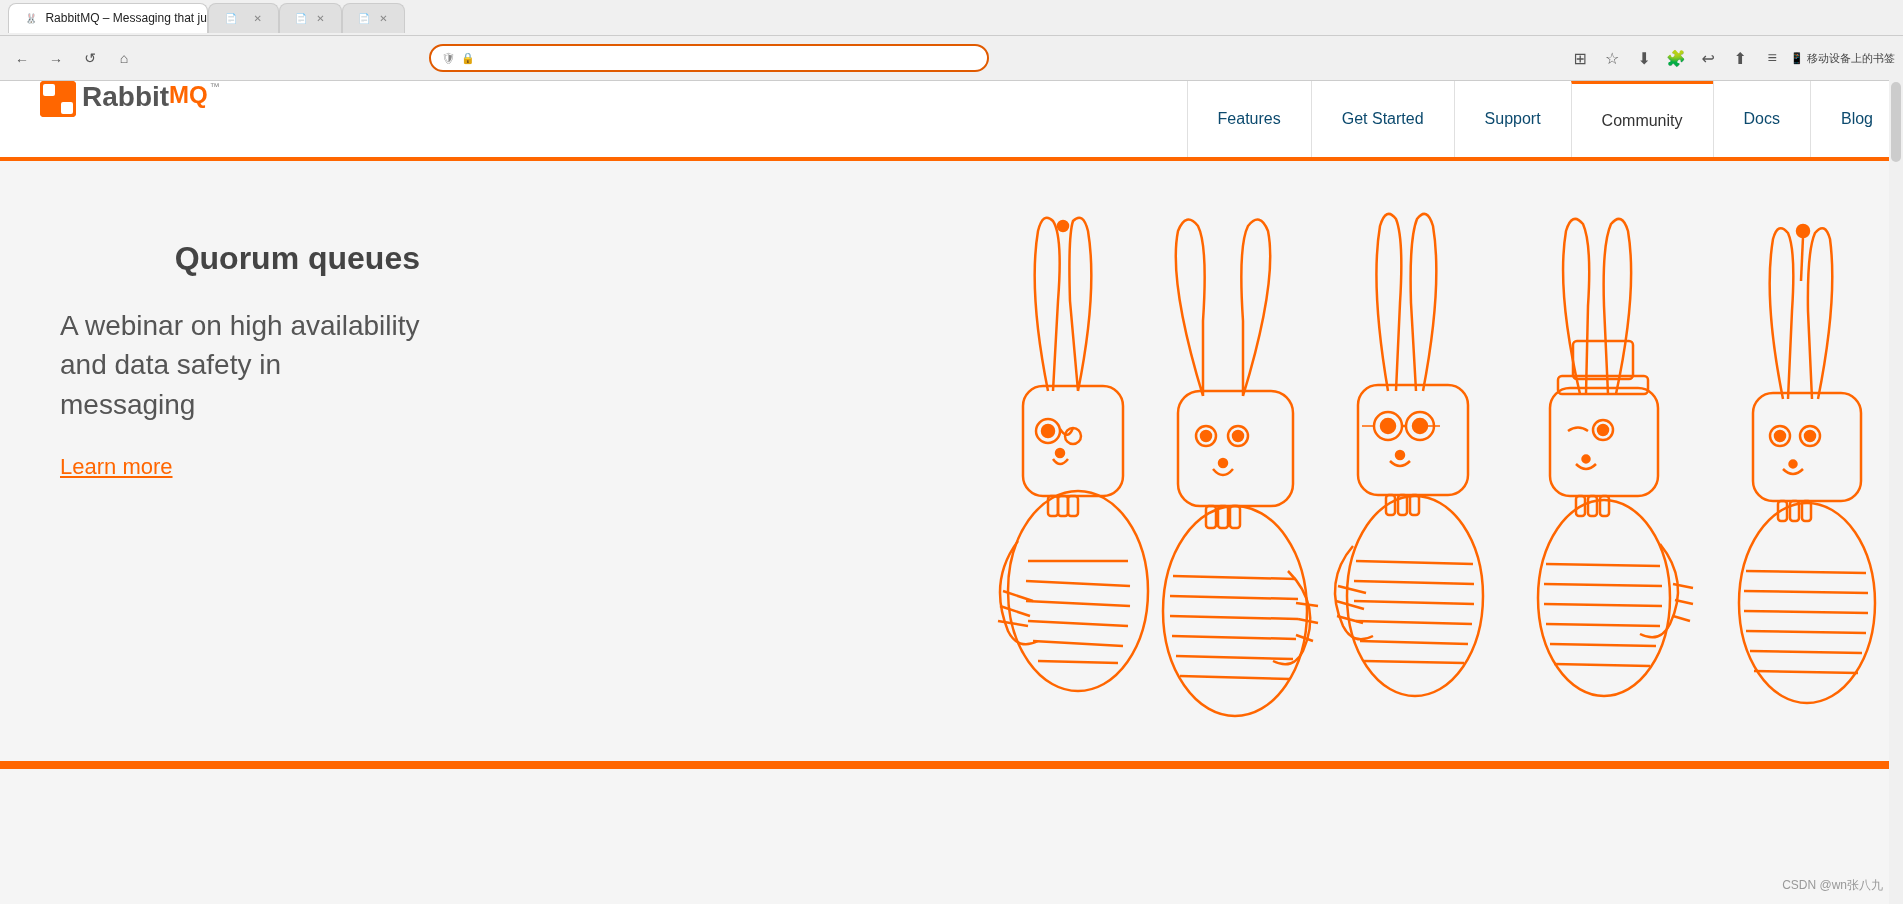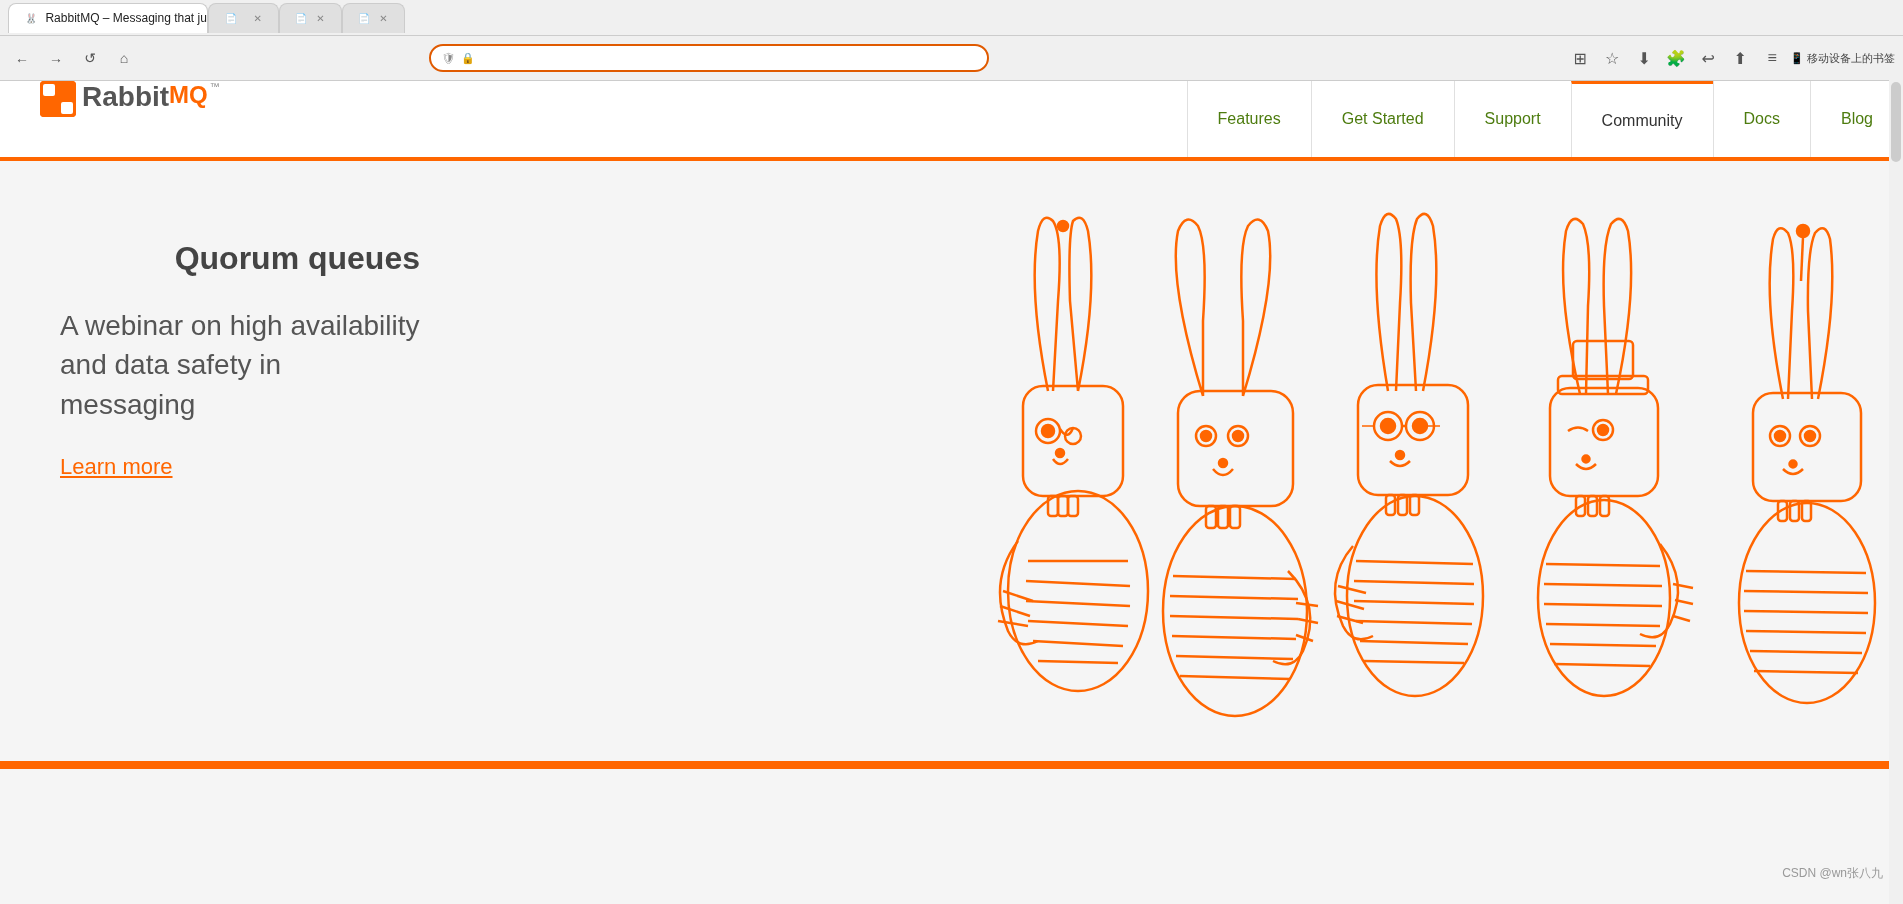--- a/index.html
+++ b/index.html
@@ -159,21 +159,21 @@
     .nav-links {
       display: flex;
       align-items: stretch;
       margin-left: auto;
     }
     .nav-link {
       display: flex;
       align-items: center;
       padding: 0 30px;
       font-size: 16px;
-      color: #4d7c0f;
+      color: #0c4a6e;
       text-decoration: none;
       border-left: 1px solid #e0e0e0;
       cursor: pointer;
       white-space: nowrap;
     }
     .nav-link.active { border-top: 3px solid #f60; color: #333; }
 
     
     .hero {
       background: #f5f5f5;
@@ -223,21 +223,21 @@
     
     .orange-bar {
       height: 8px;
       background: #f60;
       width: 100%;
     }
 
     
     .watermark {
       position: fixed;
-      bottom: 22px;
+      bottom: 10px;
       right: 20px;
       font-size: 12px;
       color: #999;
     }
 
     
     .scrollbar-area {
       position: fixed;
       right: 0;
       top: 80px;

